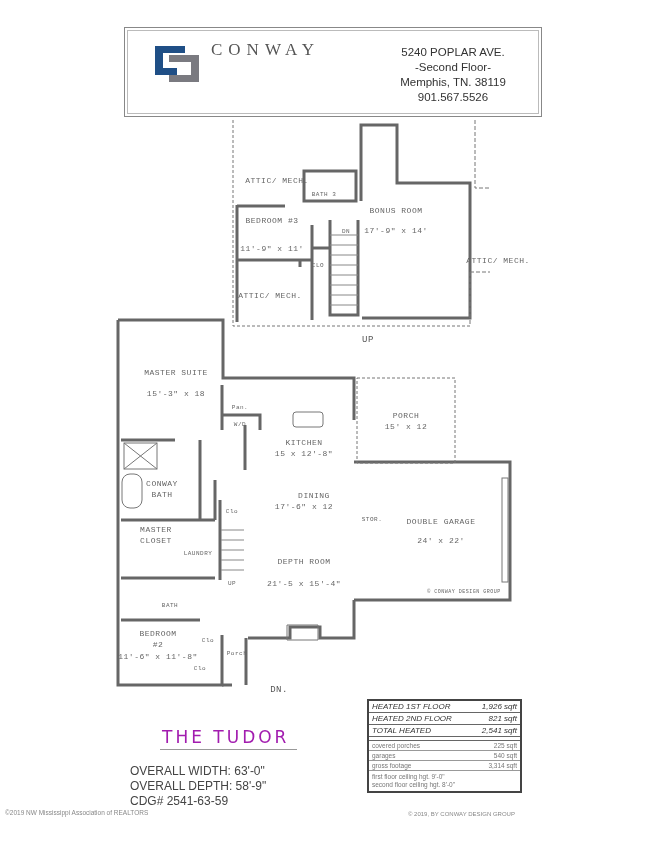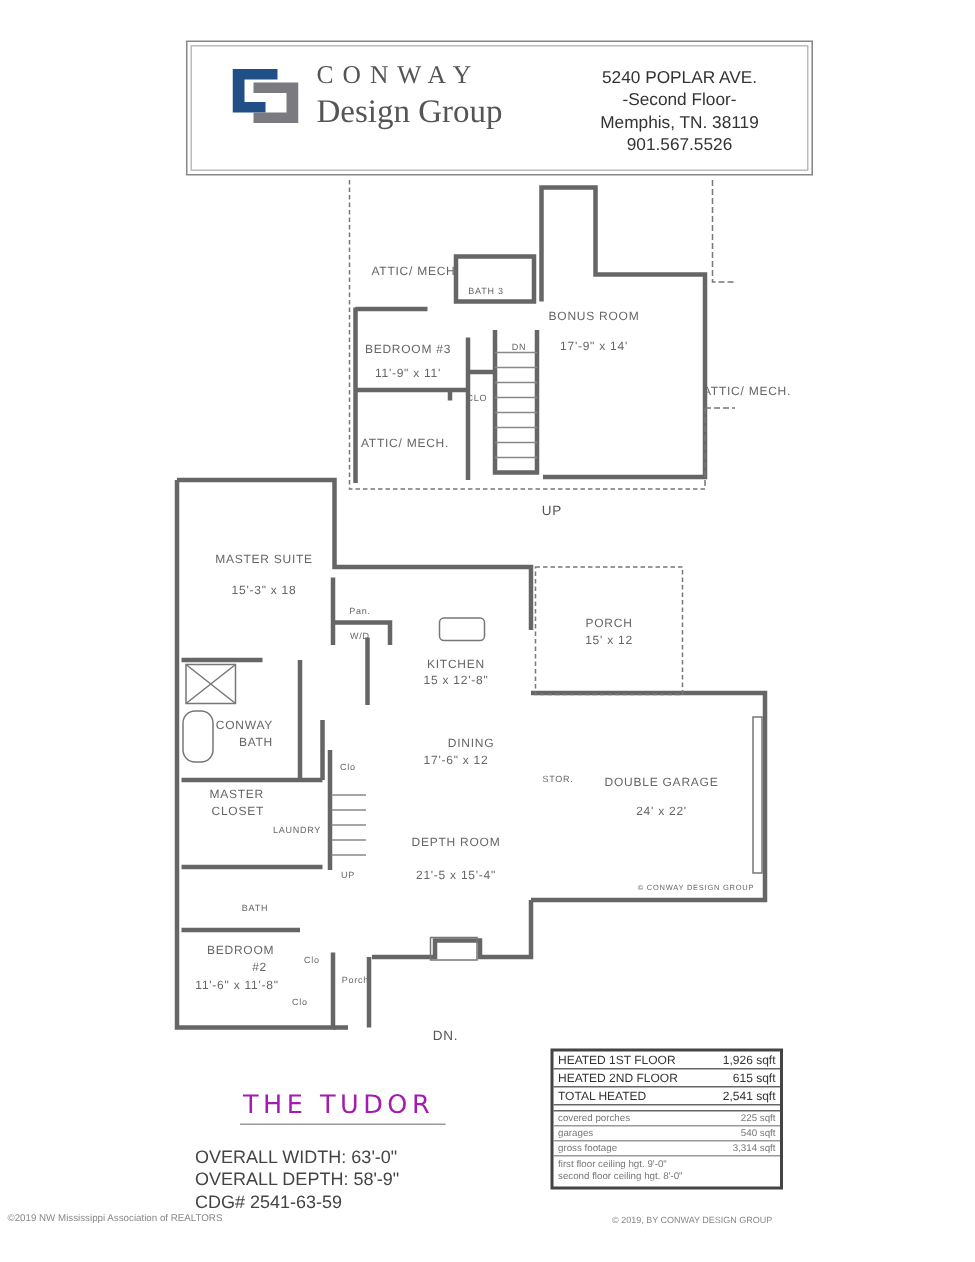--- a/index.html
+++ b/index.html
@@ -6,46 +6,45 @@
   body{width:650px;height:841px;position:relative;overflow:hidden;font-family:"Liberation Sans",sans-serif;color:#333;}
   .abs{position:absolute;}
   
   .hdr{left:124px;top:27px;width:416px;height:88px;border:1px solid #888;box-shadow:inset 0 0 0 2px #fff, inset 0 0 0 3px #bbb;background:#fff;}
   .logo-mark{left:30px;top:18px;width:44px;height:36px;}
   .brand1{left:86px;top:12px;font-family:"Liberation Serif",serif;font-size:17px;letter-spacing:6px;color:#555;}
   .brand2{left:86px;top:33px;font-family:"Liberation Serif",serif;font-size:22px;color:#555;}
   .addr{left:268px;top:17px;width:120px;text-align:center;font-size:11.5px;line-height:15px;color:#333;}
   
   svg.plan{position:absolute;left:0;top:0;}
-  .lbl{position:absolute;font-family:Liberation Sans, sans-serif;font-size:8px;color:#666;text-align:right;line-height:11px;letter-spacing:.5px;white-space:nowrap;transform:translateX(-50%);}
+  .lbl{position:absolute;font-family:Liberation Mono, monospace;font-size:8px;color:#666;text-align:center;line-height:11px;letter-spacing:.5px;white-space:nowrap;transform:translateX(-50%);}
   .lbl.sm{font-size:6px;line-height:8px;}
   .lbl.lg{font-size:9px;color:#555;}
   
   .title{left:160px;top:727px;font-family:"DejaVu Sans",sans-serif;font-size:17px;letter-spacing:3px;color:#a21caf;border-bottom:1px solid #999;padding:0 8px 2px 2px;}
   .specs{left:130px;top:764px;font-size:12px;line-height:15px;color:#444;}
   
   .area{left:367px;top:699px;width:151px;border:2px solid #444;font-size:8px;color:#333;}
   .area .h{text-align:center;border-bottom:1px solid #666;padding:2px 0;font-size:8.5px;}
-  .area .r{display:flex;justify-content:space-between;border-bottom:1px solid #666;padding:1px 3px;}
+  .area .r{display:flex;justify-content:space-between;border-bottom:1px solid #666;padding:1px 3px;font-style:italic;}
   .area .sep{height:3px;border-bottom:1px solid #666;}
   .area .r2{display:flex;justify-content:space-between;border-bottom:1px solid #999;padding:1px 3px;font-size:6.5px;color:#777;}
   .area .note{padding:2px 3px;font-size:6.5px;color:#777;line-height:8px;}
   .foot-l{left:5px;top:809px;font-size:6.5px;color:#888;}
   .foot-r{left:408px;top:811px;font-size:6px;color:#888;}
 </style>
 </head>
 <body>
 
 <div class="abs hdr">
   <svg class="abs logo-mark" viewBox="0 0 44 36" width="44" height="36">
     <path d="M0 0 H30 V7 H8 V22 H22 V29 H0 Z" fill="#1f4f86"></path>
     <path d="M14 9 H44 V36 H14 V29 H36 V16 H14 Z" fill="#7a7a80"></path>
   </svg>
   <div class="abs brand1">CONWAY</div>
-  <div class="abs brand2">Design Group</div>
   <div class="abs addr">
     <div>5240 POPLAR AVE.</div>
     <div>-Second Floor-</div>
     <div>Memphis, TN.  38119</div>
     <div>901.567.5526</div>
   </div>
 </div>
 
 <svg class="plan" width="650" height="841">
   <g fill="none" stroke="#666" stroke-width="3">
@@ -102,21 +101,21 @@
     <path d="M287 625 H318 V640 H287 Z"></path>
 
     <rect x="502" y="478" width="6" height="104"></rect>
   </g>
 </svg>
 
 <div class="lbl" style="left:277px;top:175px;">ATTIC/ MECH.</div>
 <div class="lbl sm" style="left:324px;top:191px;">BATH 3</div>
 <div class="lbl" style="left:396px;top:205px;">BONUS ROOM</div>
 <div class="lbl" style="left:396px;top:225px;">17'-9" x 14'</div>
-<div class="lbl" style="left:272px;top:227px;">BEDROOM #3</div>
+<div class="lbl" style="left:272px;top:215px;">BEDROOM #3</div>
 <div class="lbl" style="left:272px;top:243px;">11'-9" x 11'</div>
 <div class="lbl sm" style="left:318px;top:262px;">CLO</div>
 <div class="lbl sm" style="left:346px;top:228px;">DN</div>
 <div class="lbl" style="left:498px;top:255px;">ATTIC/ MECH.</div>
 <div class="lbl" style="left:270px;top:290px;">ATTIC/ MECH.</div>
 <div class="lbl lg" style="left:368px;top:335px;">UP</div>
 
 <div class="lbl" style="left:176px;top:367px;">MASTER SUITE</div>
 <div class="lbl" style="left:176px;top:388px;">15'-3" x 18</div>
 <div class="lbl sm" style="left:240px;top:404px;">Pan.</div>
@@ -137,37 +136,37 @@
 <div class="lbl" style="left:304px;top:556px;">DEPTH ROOM</div>
 <div class="lbl" style="left:304px;top:578px;">21'-5 x 15'-4"</div>
 <div class="lbl sm" style="left:232px;top:580px;">UP</div>
 <div class="lbl sm" style="left:170px;top:602px;">BATH</div>
 <div class="lbl" style="left:158px;top:628px;width:40px;white-space:normal;">BEDROOM #2</div>
 <div class="lbl" style="left:158px;top:651px;">11'-6" x 11'-8"</div>
 <div class="lbl sm" style="left:208px;top:637px;">Clo</div>
 <div class="lbl sm" style="left:237px;top:650px;">Porch</div>
 <div class="lbl sm" style="left:200px;top:665px;">Clo</div>
 <div class="lbl sm" style="left:464px;top:588px;font-size:5px;">© CONWAY DESIGN GROUP</div>
-<div class="lbl lg" style="left:297px;top:685px;">DN.</div>
+<div class="lbl lg" style="left:279px;top:685px;">DN.</div>
 
 <div class="abs title">THE TUDOR</div>
 <div class="abs specs">
   <div>OVERALL WIDTH: 63'-0"</div>
   <div>OVERALL DEPTH: 58'-9"</div>
   <div>CDG# 2541-63-59</div>
 </div>
 
 <div class="abs area">
   <div class="r">
       <span>HEATED 1ST FLOOR</span>
       <span>1,926 sqft</span>
     </div>
   <div class="r">
       <span>HEATED 2ND FLOOR</span>
-      <span>615 sqft</span>
+      <span>821 sqft</span>
     </div>
   <div class="r">
       <span>TOTAL HEATED</span>
       <span>2,541 sqft</span>
     </div>
   <div class="sep"></div>
   <div class="r2">
       <span>covered porches</span>
       <span>225 sqft</span>
     </div>

